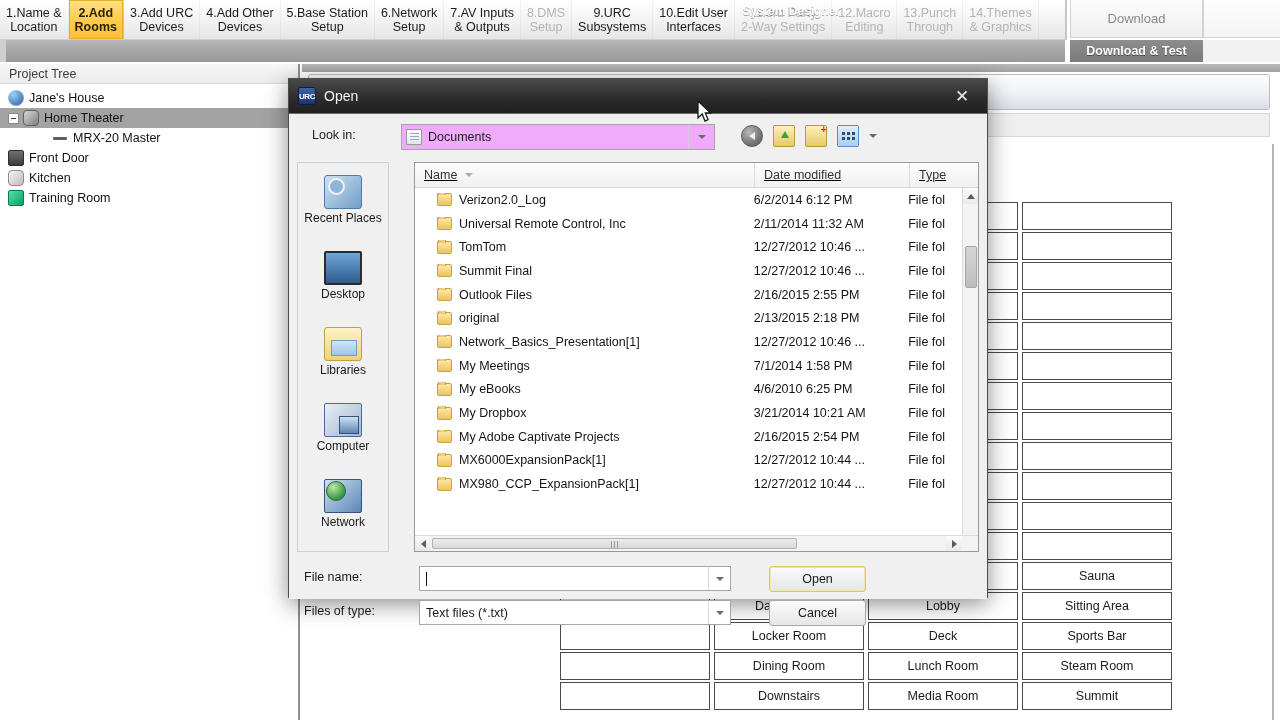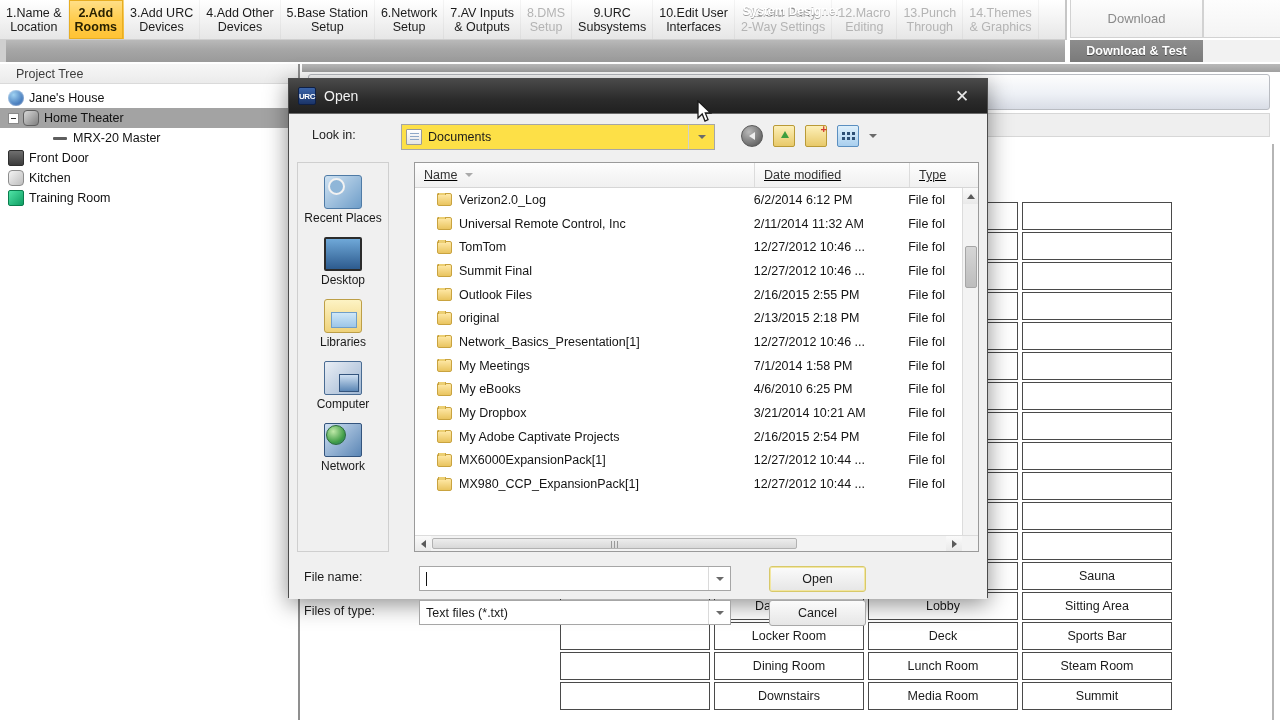--- a/index.html
+++ b/index.html
@@ -74,21 +74,21 @@
     position: absolute; left: 0; top: 40px; width: 6px; height: 22px;
     background: #cfcfcf;
   }
 
   
   .tree-panel {
     position: absolute; left: 0; top: 64px; width: 300px; height: 656px;
     background: #ffffff; border-right: 2px solid #8f8f8f;
   }
   .tree-header {
-    height: 20px; padding-left: 16px;
+    height: 20px; padding-left: 9px;
     display: flex; align-items: center;
     font-size: 12.5px; color: #3c3c3c;
     background: linear-gradient(#f7f7f7,#ebebeb);
     border-bottom: 1px solid #dadada;
   }
   .tree-body { padding: 4px 0 0 0; font-size: 12.5px; color: #111; }
   .tnode { display: flex; align-items: center; height: 20px; padding-left: 8px; }
   .tnode.indent1 { }
   .tnode.indent2 { padding-left: 52px; }
   .tnode.sel { background: #a3a3a3; }
@@ -178,21 +178,21 @@
 
   .lookin-row {
     position: absolute; left: 0; top: 0; width: 700px; height: 46px;
     display: flex; align-items: center; padding-left: 112px;
   }
   .lookin-label {
     position: absolute; left: 23px; top: 14px;
     font-size: 12.5px; color: #202020;
   }
   .lookin-combo {
-    width: 314px; height: 26px; background: #fde047;
+    width: 314px; height: 26px; background: #f0abfc;
     border: 1px solid #a6a6a6; display: flex; align-items: center;
     padding-left: 4px; position: relative;
   }
   .lookin-folder {
     width: 16px; height: 16px; margin-right: 6px; flex: none;
     background: linear-gradient(#ffffff,#e4e4e4);
     border: 1px solid #9a9a9a; border-radius: 1px; position: relative;
   }
   .lookin-folder::after {
     content: ""; position: absolute; left: 3px; top: 3px; width: 9px; height: 1px;
@@ -249,21 +249,21 @@
     width: 3px; height: 3px; background: #2d4f74;
     box-shadow: 5px 0 0 #2d4f74, 10px 0 0 #2d4f74,
                 0 5px 0 #2d4f74, 5px 5px 0 #2d4f74, 10px 5px 0 #2d4f74;
   }
 
   
   .places {
     position: absolute; left: 8px; top: 48px; width: 92px; height: 390px;
     background: #f0f0f0; border: 1px solid #cfcfcf;
     display: flex; flex-direction: column; align-items: center;
-    padding-top: 12px; gap: 12px;
+    padding-top: 12px; gap: 26px;
   }
   .place {
     width: 104px; display: flex; flex-direction: column; align-items: center;
     cursor: pointer;
   }
   .place-ico { width: 38px; height: 34px; margin-bottom: 2px; position: relative; }
   .pi-recent {
     background: linear-gradient(135deg,#cfe2f2,#6f9ec9);
     border: 1px solid #4f7ba6; border-radius: 3px;
   }

